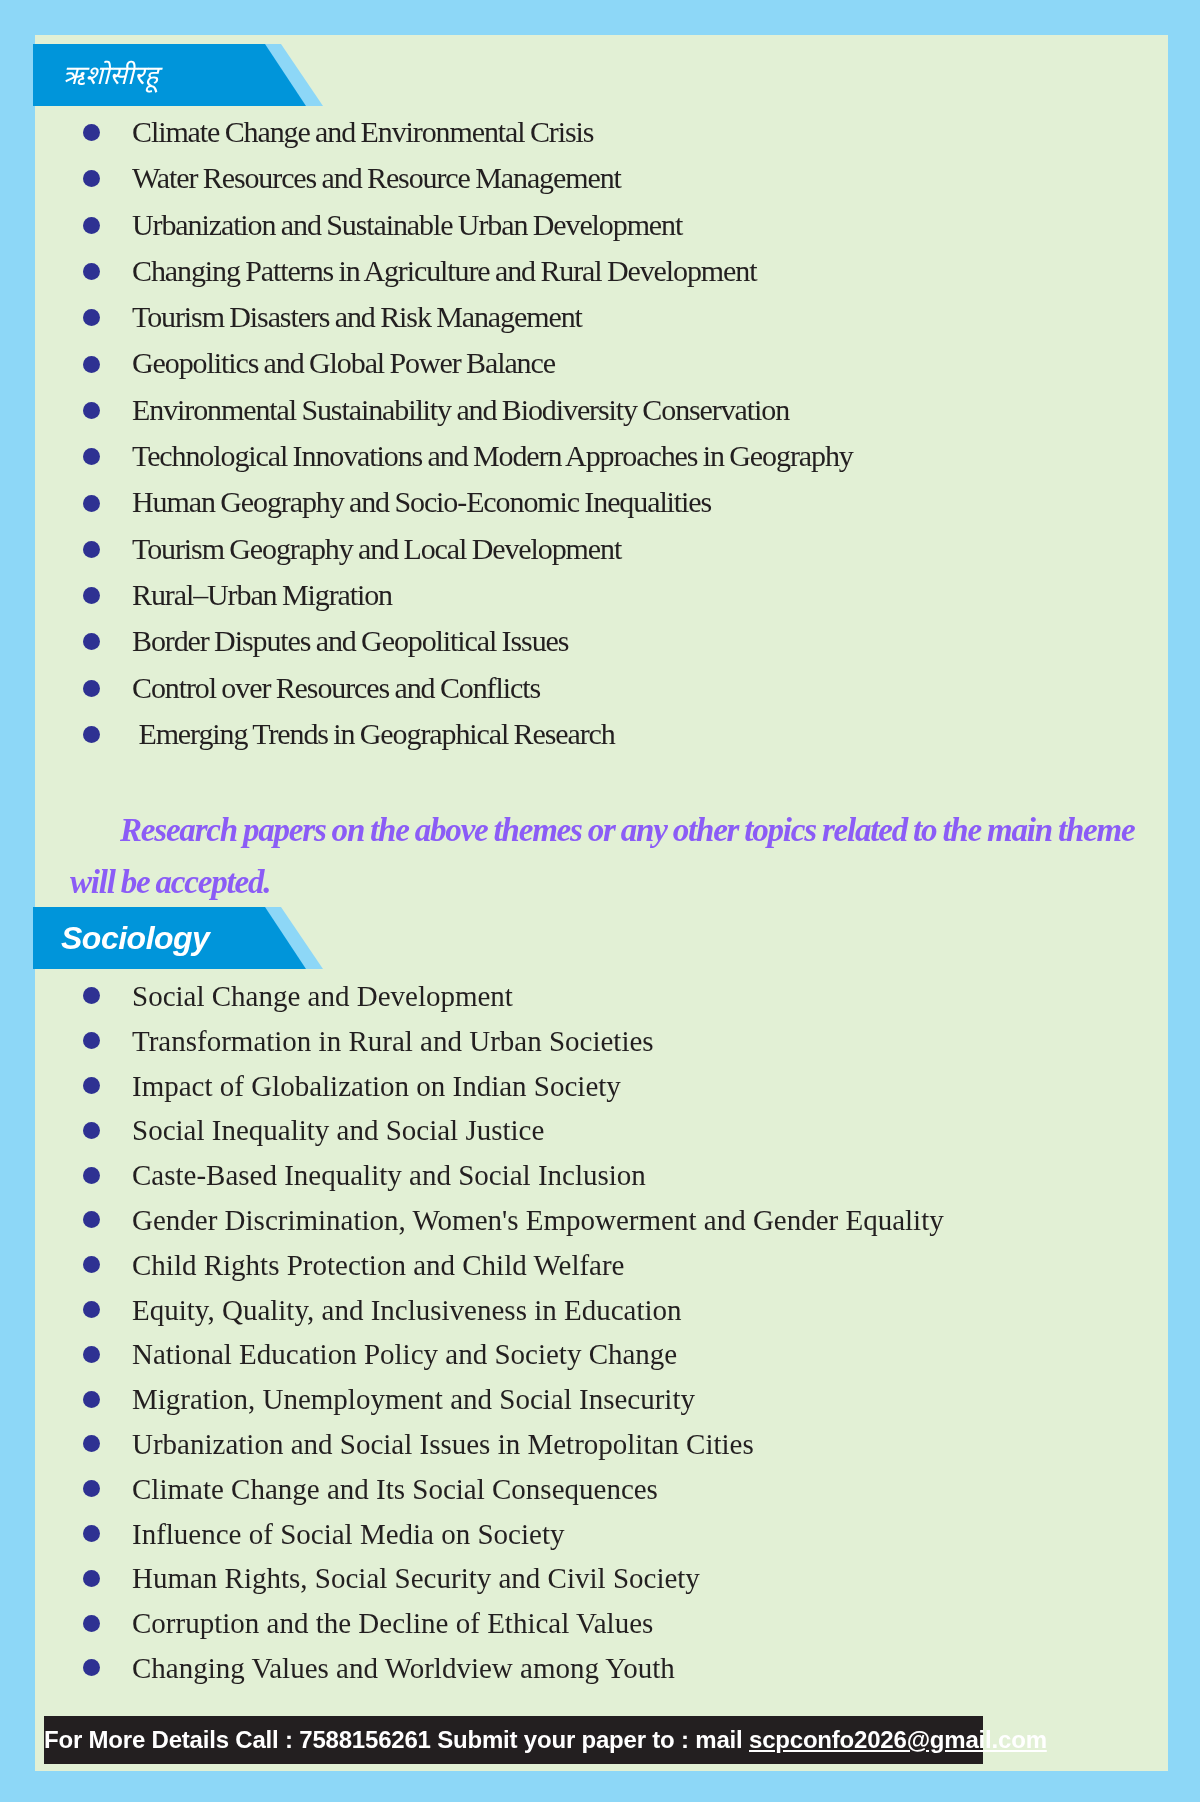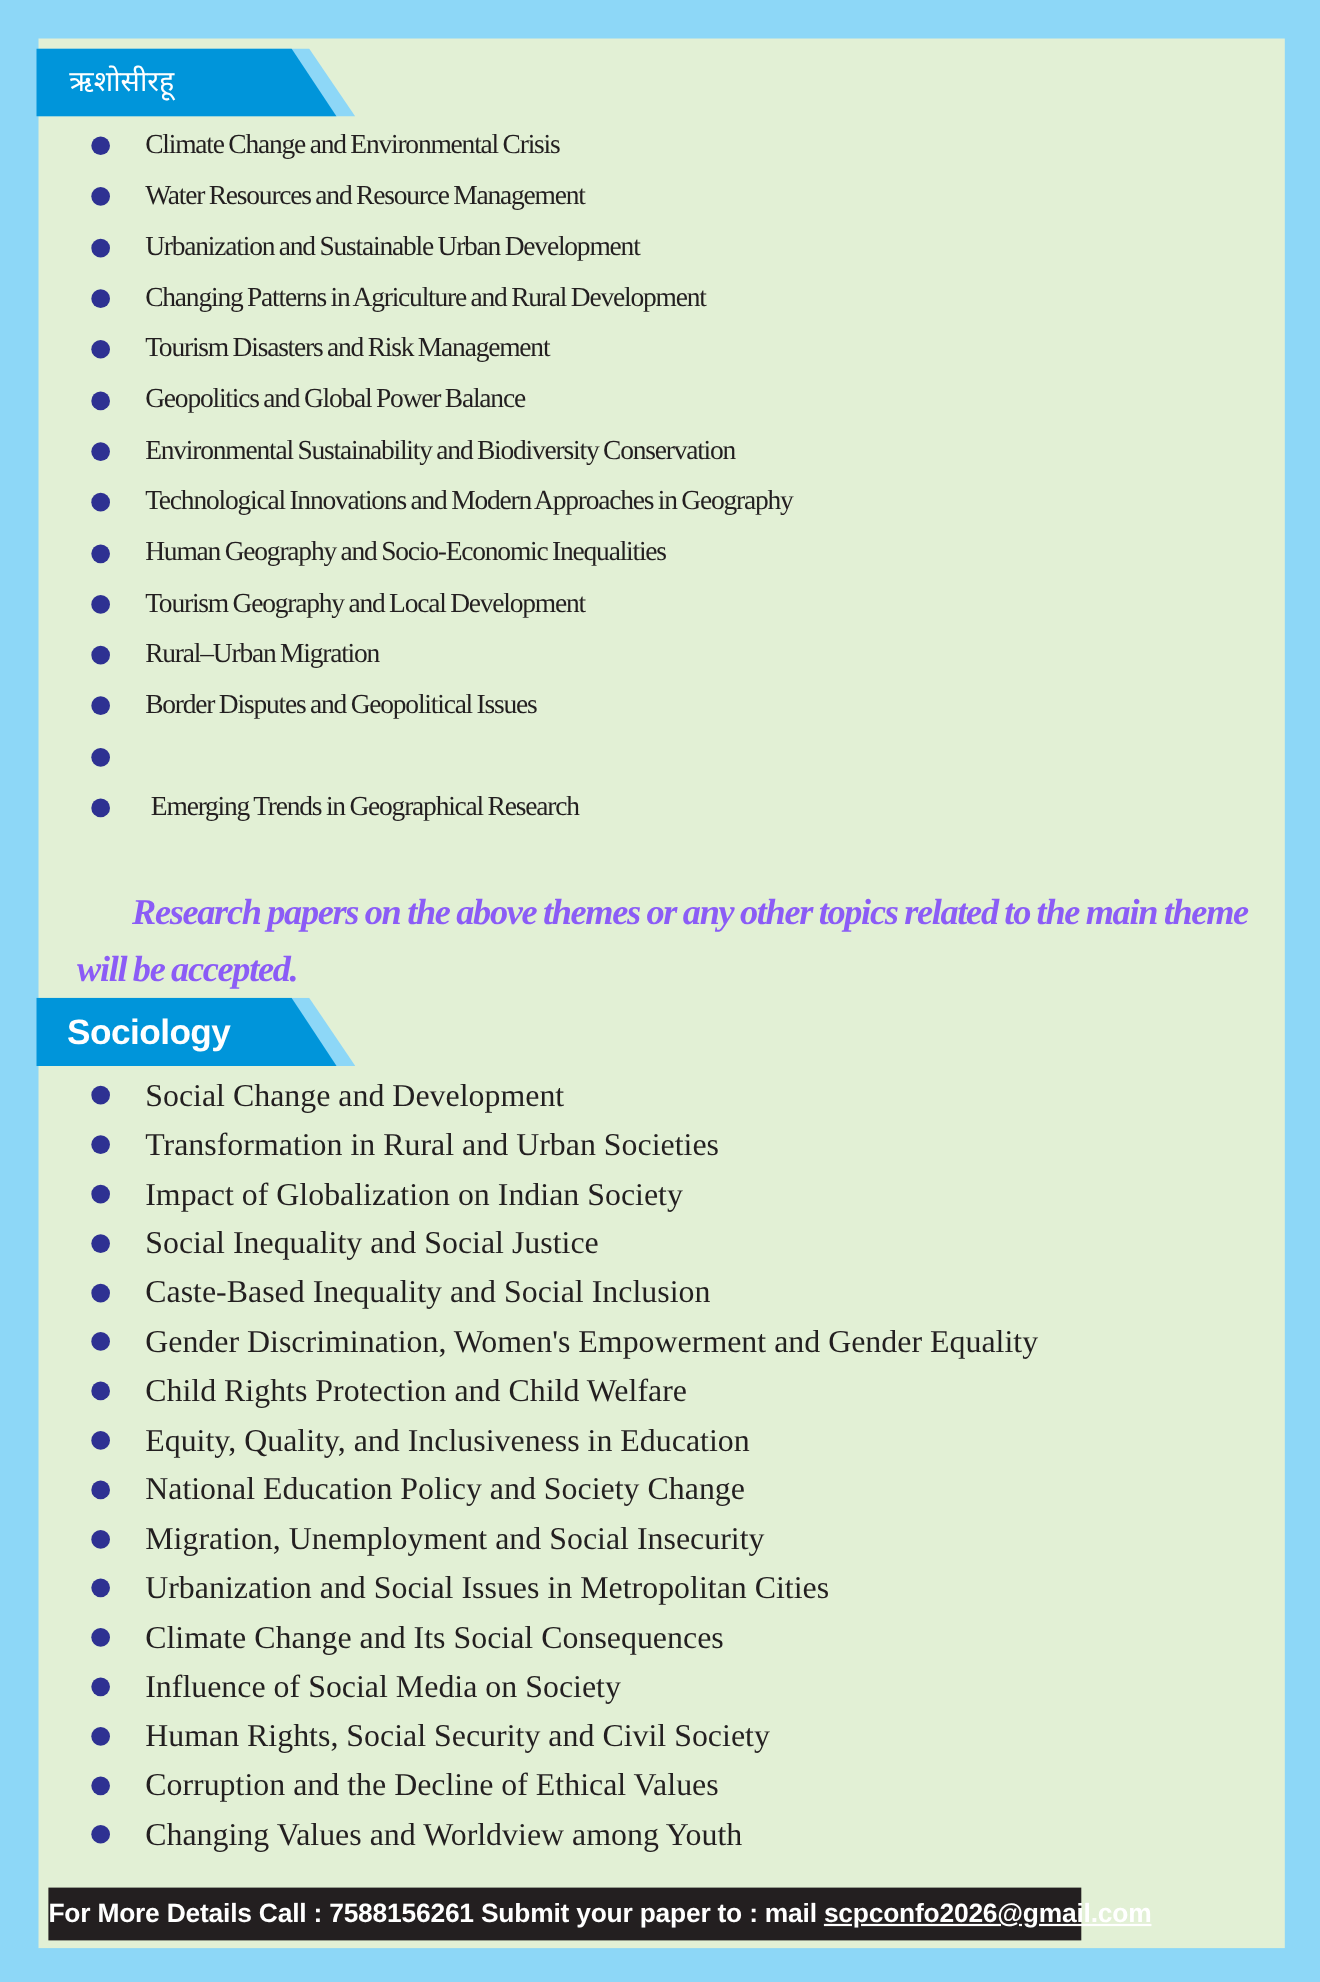--- a/index.html
+++ b/index.html
@@ -20,20 +20,21 @@
       top: 35px;
       width: 1133px;
       height: 1736px;
       background: #e2f0d5;
     }
     .banner {
       position: absolute;
       left: -2px;
       width: 290px;
       height: 78px;
+      font-style: italic;
     }
     .banner svg {
       position: absolute;
       left: 0;
       top: 0;
     }
     .banner-title {
       position: absolute;
       left: 28px;
       top: 0;
@@ -70,21 +71,21 @@
       padding-left: 97px;
       color: #231f20;
       white-space: nowrap;
     }
     ul.geo {
       top: 74px;
     }
     ul.geo li {
       height: 46.3px;
       line-height: 46px;
-      font-size: 25px;
+      font-size: 30px;
       letter-spacing: -1.1px;
       word-spacing: -1px;
     }
     ul.soc {
       top: 939px;
     }
     ul.soc li {
       height: 44.8px;
       line-height: 44px;
       font-size: 29px;
@@ -156,21 +157,21 @@
     <li><span class="bullet"></span><span>Urbanization and Sustainable Urban Development</span></li>
     <li><span class="bullet"></span><span>Changing Patterns in Agriculture and Rural Development</span></li>
     <li><span class="bullet"></span><span>Tourism Disasters and Risk Management</span></li>
     <li><span class="bullet"></span><span>Geopolitics and Global Power Balance</span></li>
     <li><span class="bullet"></span><span>Environmental Sustainability and Biodiversity Conservation</span></li>
     <li><span class="bullet"></span><span>Technological Innovations and Modern Approaches in Geography</span></li>
     <li><span class="bullet"></span><span>Human Geography and Socio-Economic Inequalities</span></li>
     <li><span class="bullet"></span><span>Tourism Geography and Local Development</span></li>
     <li><span class="bullet"></span><span>Rural–Urban Migration</span></li>
     <li><span class="bullet"></span><span>Border Disputes and Geopolitical Issues</span></li>
-    <li><span class="bullet"></span></li>
+    <li><span class="bullet"></span><span>Control over Resources and Conflicts</span></li>
     <li><span class="bullet"></span><span style="white-space:pre"> Emerging Trends in Geographical Research</span></li>
   </ul>
 
   <p class="note" style="margin:0">Research papers on the above themes or any other topics related to the main theme will be accepted.</p>
 
   <div class="banner banner-soc">
     <svg width="290" height="62">
       <polygon points="0,0 248,0 290,62 0,62" fill="#8dd7f7"></polygon>
       <polygon points="0,0 232,0 273,62 0,62" fill="#0095da"></polygon>
     </svg>

